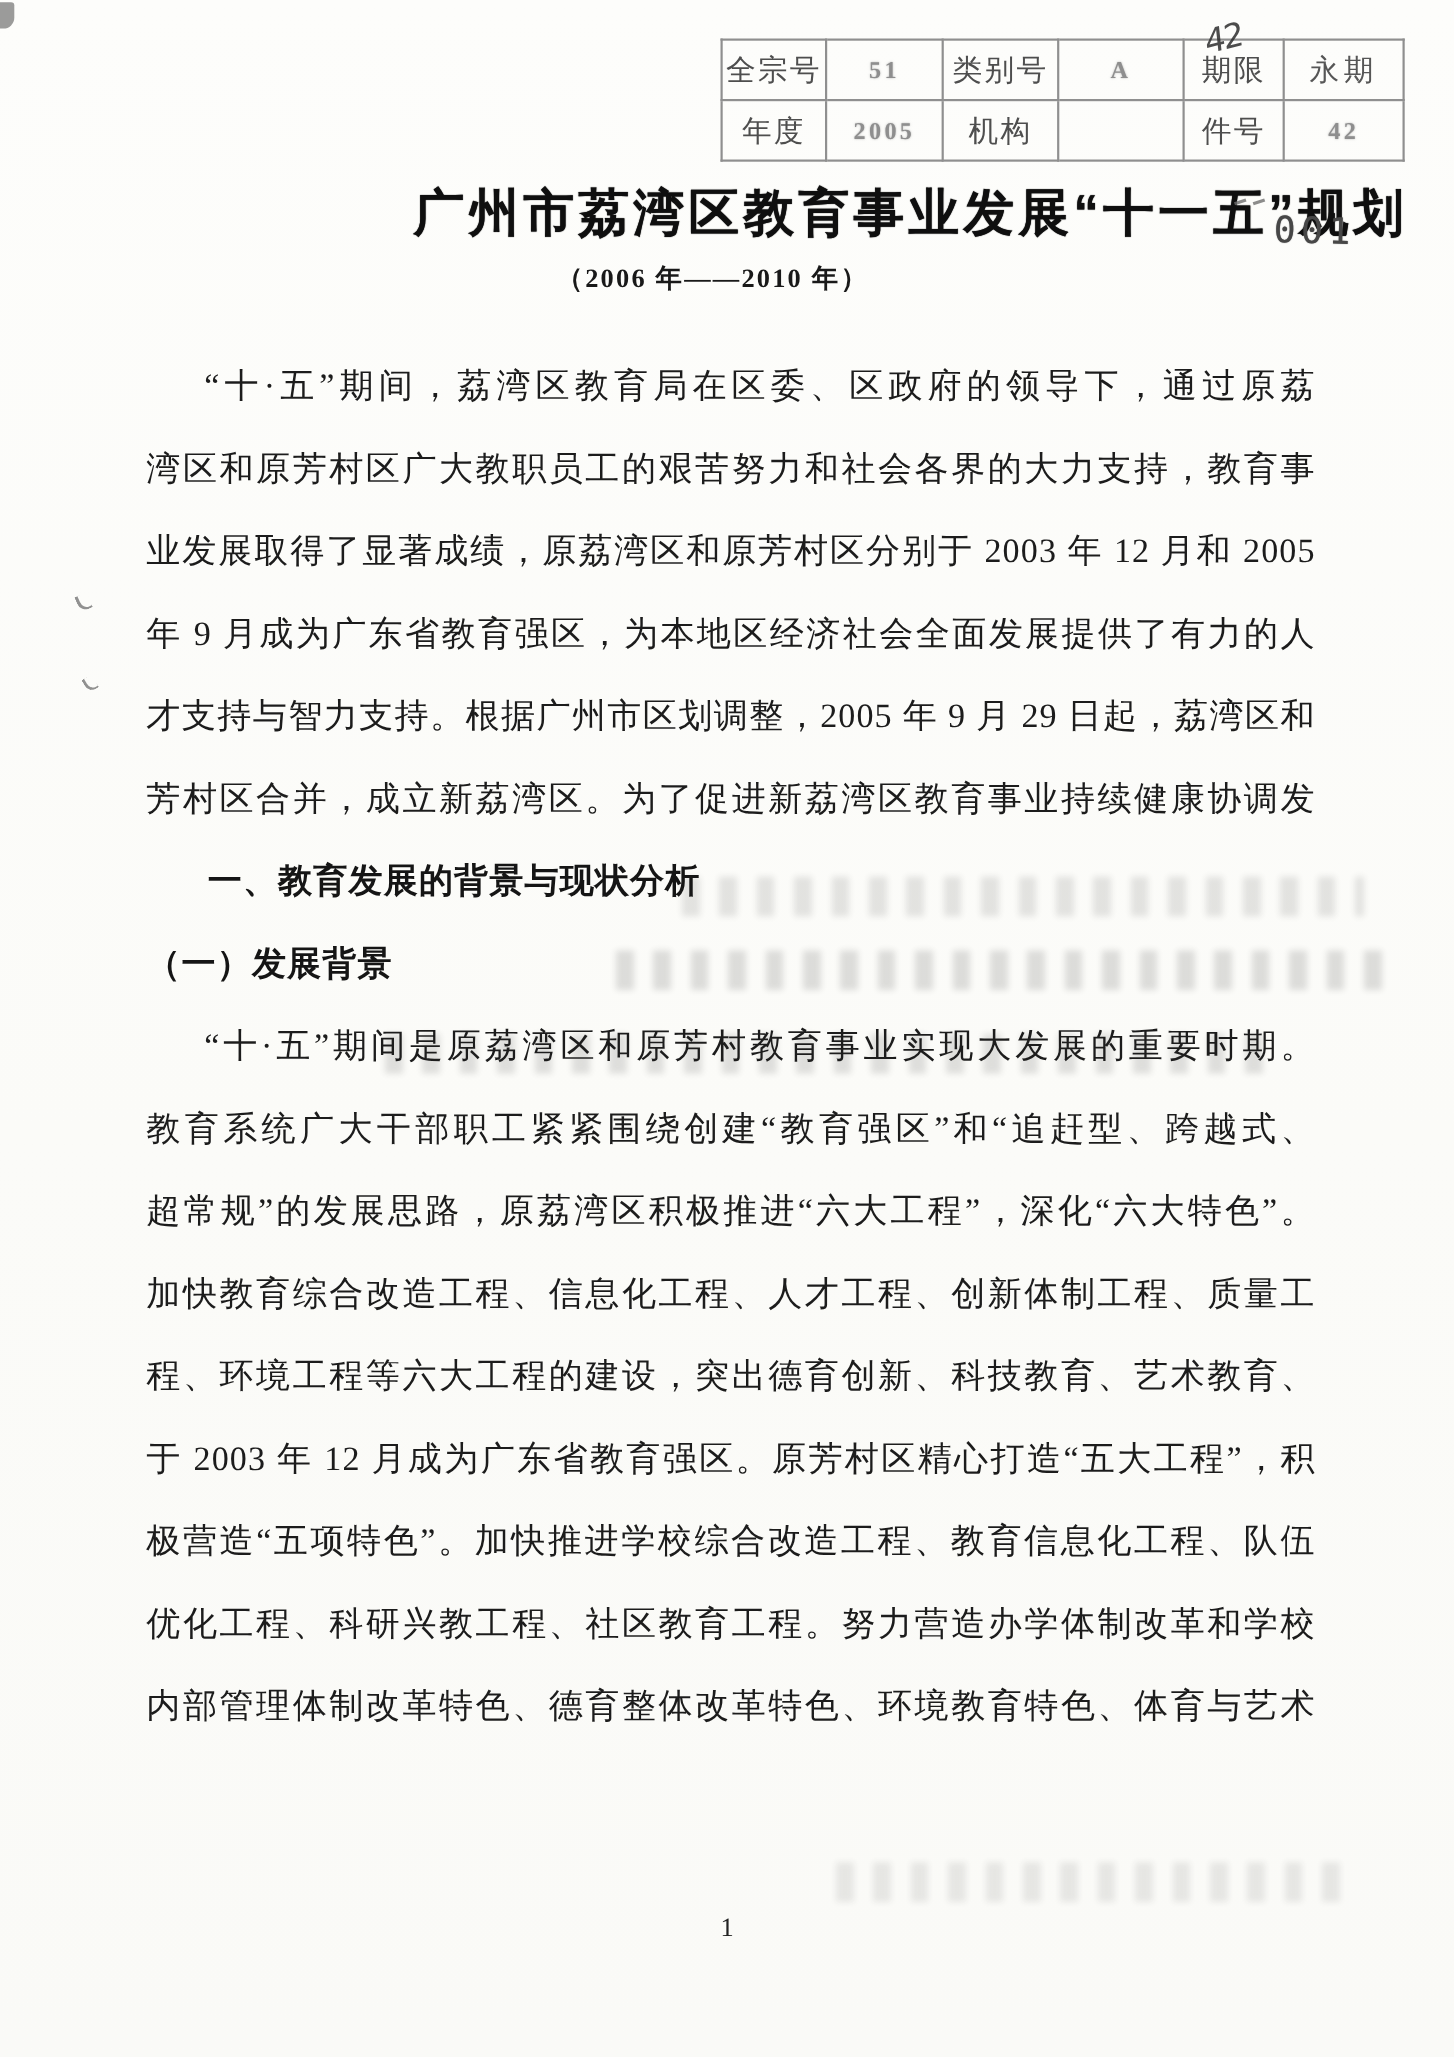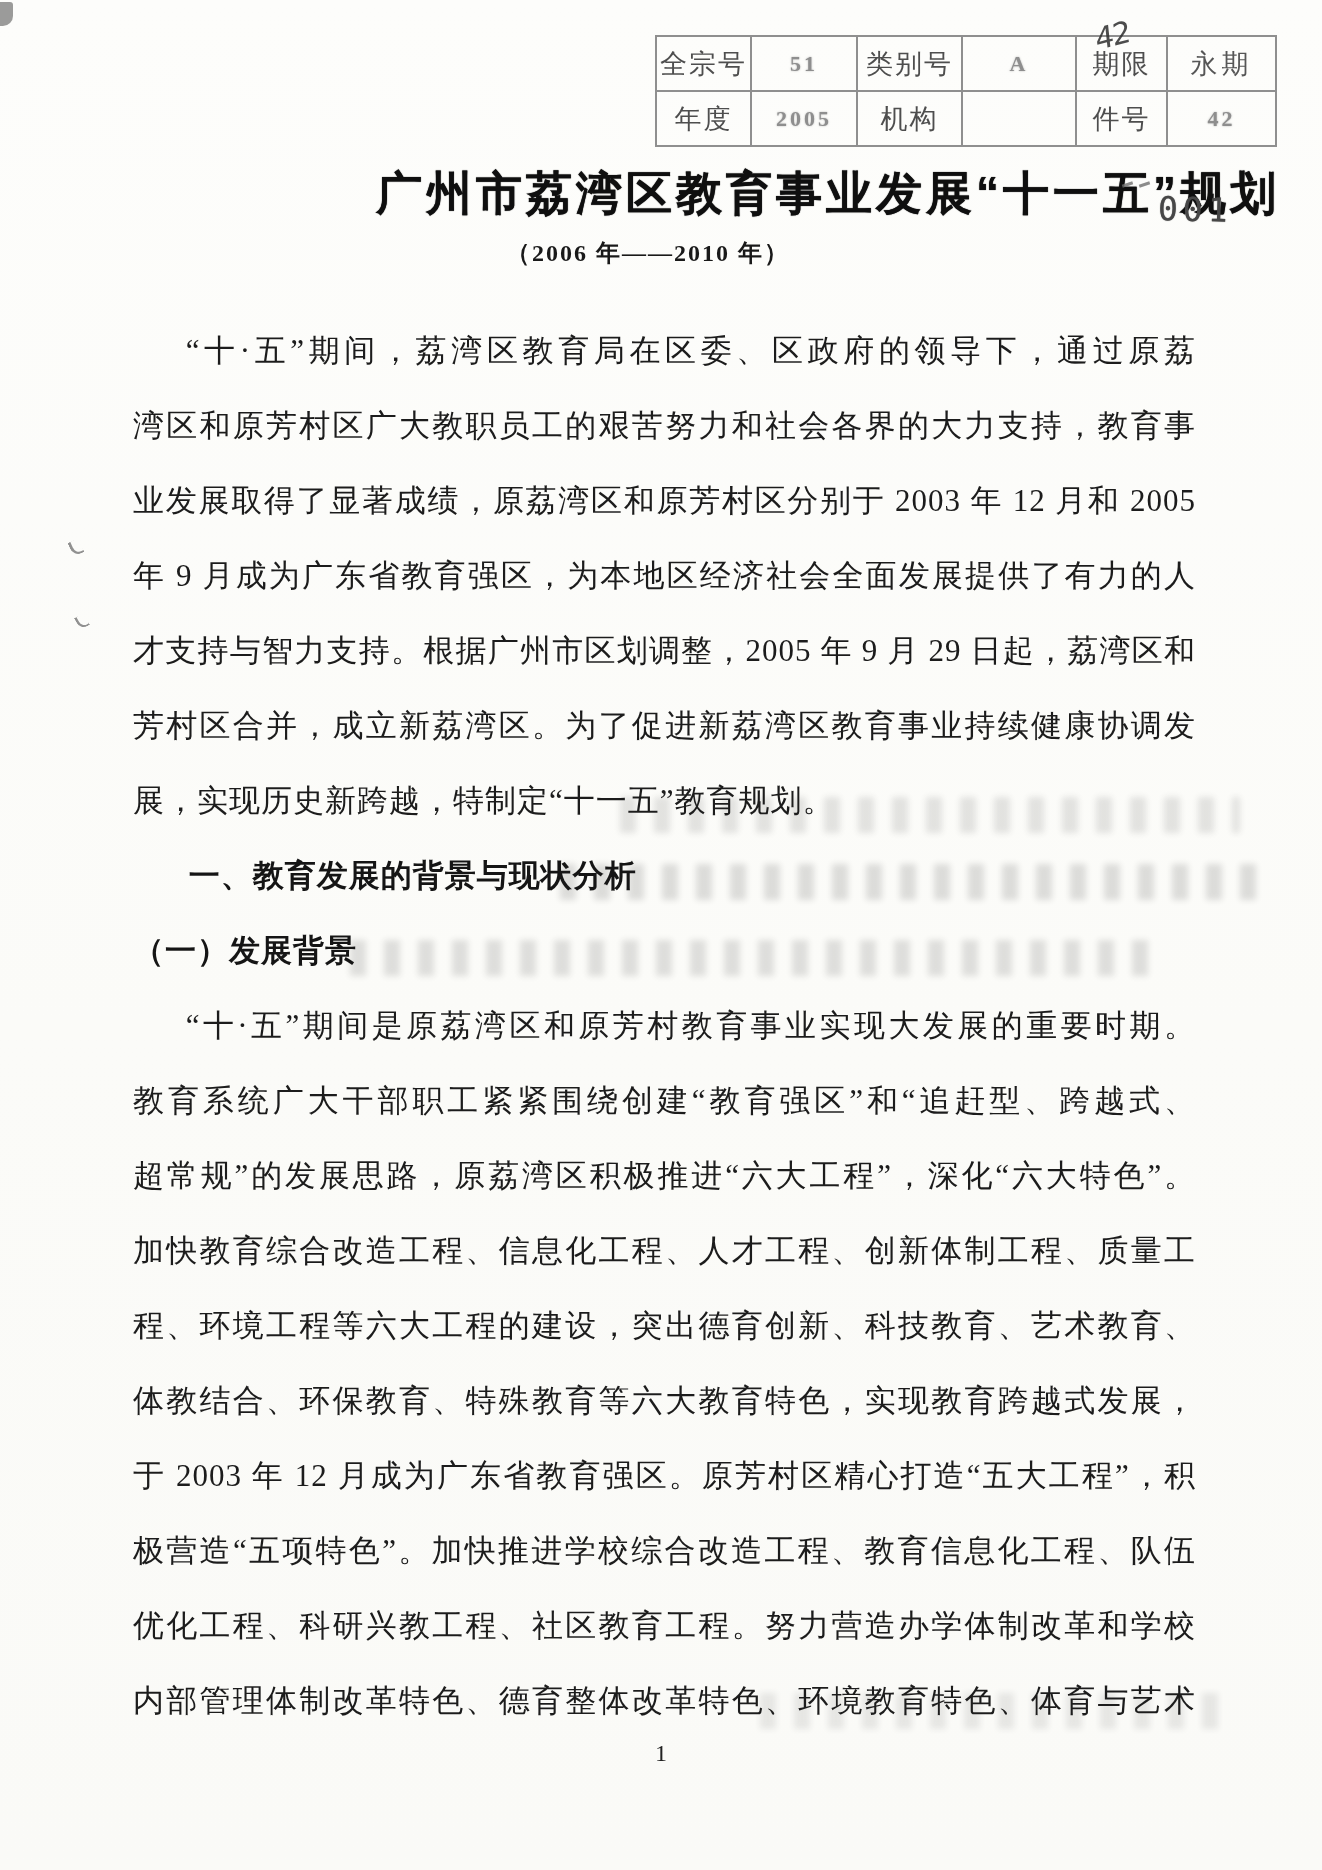--- a/index.html
+++ b/index.html
@@ -141,31 +141,29 @@
   <div class="page-stamp">001</div>
   <div class="doc-subtitle">（2006 年——2010 年）</div>
 
   <div class="body-block">
     <div class="line indent">“十·五”期间，荔湾区教育局在区委、区政府的领导下，通过原荔</div>
     <div class="line">湾区和原芳村区广大教职员工的艰苦努力和社会各界的大力支持，教育事</div>
     <div class="line">业发展取得了显著成绩，原荔湾区和原芳村区分别于 2003 年 12 月和 2005</div>
     <div class="line">年 9 月成为广东省教育强区，为本地区经济社会全面发展提供了有力的人</div>
     <div class="line">才支持与智力支持。根据广州市区划调整，2005 年 9 月 29 日起，荔湾区和</div>
     <div class="line">芳村区合并，成立新荔湾区。为了促进新荔湾区教育事业持续健康协调发</div>
-    <div class="line endline">展，实现历史新跨越，特制定“十一五”教育规划。</div>
 
     <div class="line h-line h1-indent">一、教育发展的背景与现状分析</div>
     <div class="line h-line">（一）发展背景</div>
 
     <div class="line indent">“十·五”期间是原荔湾区和原芳村教育事业实现大发展的重要时期。</div>
     <div class="line">教育系统广大干部职工紧紧围绕创建“教育强区”和“追赶型、跨越式、</div>
     <div class="line">超常规”的发展思路，原荔湾区积极推进“六大工程”，深化“六大特色”。</div>
     <div class="line">加快教育综合改造工程、信息化工程、人才工程、创新体制工程、质量工</div>
     <div class="line">程、环境工程等六大工程的建设，突出德育创新、科技教育、艺术教育、</div>
-    <div class="line">体教结合、环保教育、特殊教育等六大教育特色，实现教育跨越式发展，</div>
     <div class="line">于 2003 年 12 月成为广东省教育强区。原芳村区精心打造“五大工程”，积</div>
     <div class="line">极营造“五项特色”。加快推进学校综合改造工程、教育信息化工程、队伍</div>
     <div class="line">优化工程、科研兴教工程、社区教育工程。努力营造办学体制改革和学校</div>
     <div class="line">内部管理体制改革特色、德育整体改革特色、环境教育特色、体育与艺术</div>
   </div>
 
   <div class="ghost g1"></div>
   <div class="ghost g2"></div>
   <div class="ghost g3"></div>
   <div class="ghost g4"></div>

